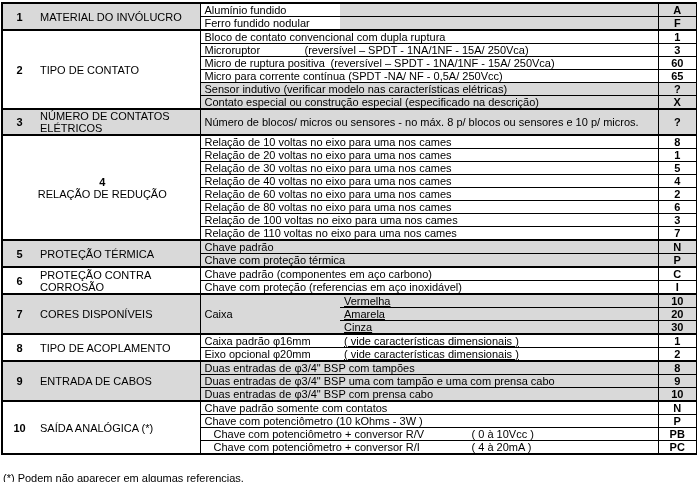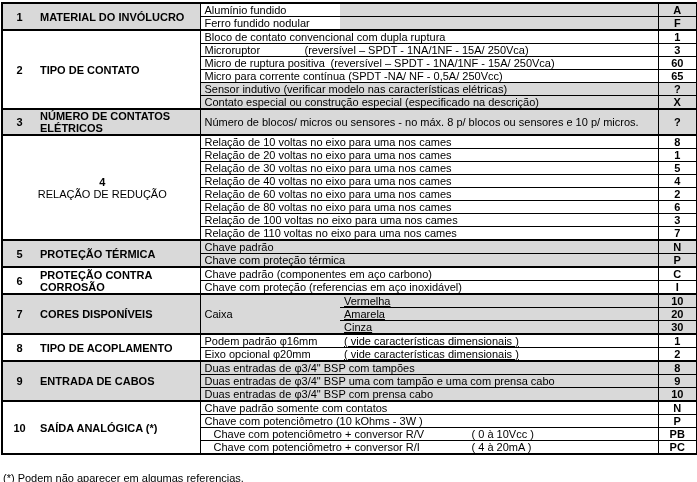--- a/index.html
+++ b/index.html
@@ -15,21 +15,21 @@
     border-collapse: collapse; table-layout: fixed;
     width: 695px; border: 2px solid var(--border);
   }
   td {
     border: 1px solid var(--border);
     height: 12px; line-height: 12px; padding: 0 2px 0 4px;
     overflow: hidden; white-space: nowrap; vertical-align: middle;
   }
   tr.gt > td { border-top: 2px solid var(--border); }
   td.num { text-align: center; font-weight: bold; border-right: 0; padding: 0; }
-  td.lbl { border-left: 0; white-space: normal; font-weight: bold; }
+  td.lbl { border-left: 0; white-space: normal; }
   td.opta { border-right: 0; }
   td.optb { border-left: 0; text-decoration: underline; }
   td.code { text-align: center; font-weight: bold; padding: 0; }
   td.sh { background: var(--shade); }
   td.g4c { border-left: 0; border-right: 1px solid var(--border); text-align: center; white-space: normal; }
   td.g4c .g4num { font-weight: bold; }
   span.w100 { display: inline-block; min-width: 100px; }
   span.w126 { display: inline-block; min-width: 126px; }
   span.w258 { display: inline-block; min-width: 258px; margin-left: 9px; }
   .footnote { margin-top: 17px; padding-left: 2px; }
@@ -165,21 +165,21 @@
     <td class="code sh">20</td>
   </tr>
   <tr>
     <td class="optb sh">Cinza</td>
     <td class="code sh">30</td>
   </tr>
 
   <tr class="gt">
     <td class="num" rowspan="2">8</td>
     <td class="lbl" rowspan="2">TIPO DE ACOPLAMENTO</td>
-    <td class="opta">Podem padrão φ16mm</td>
+    <td class="opta">Caixa padrão φ16mm</td>
     <td class="optb">( vide características dimensionais )</td>
     <td class="code">1</td>
   </tr>
   <tr>
     <td class="opta">Eixo opcional φ20mm</td>
     <td class="optb">( vide características dimensionais )</td>
     <td class="code">2</td>
   </tr>
 
   <tr class="gt">

